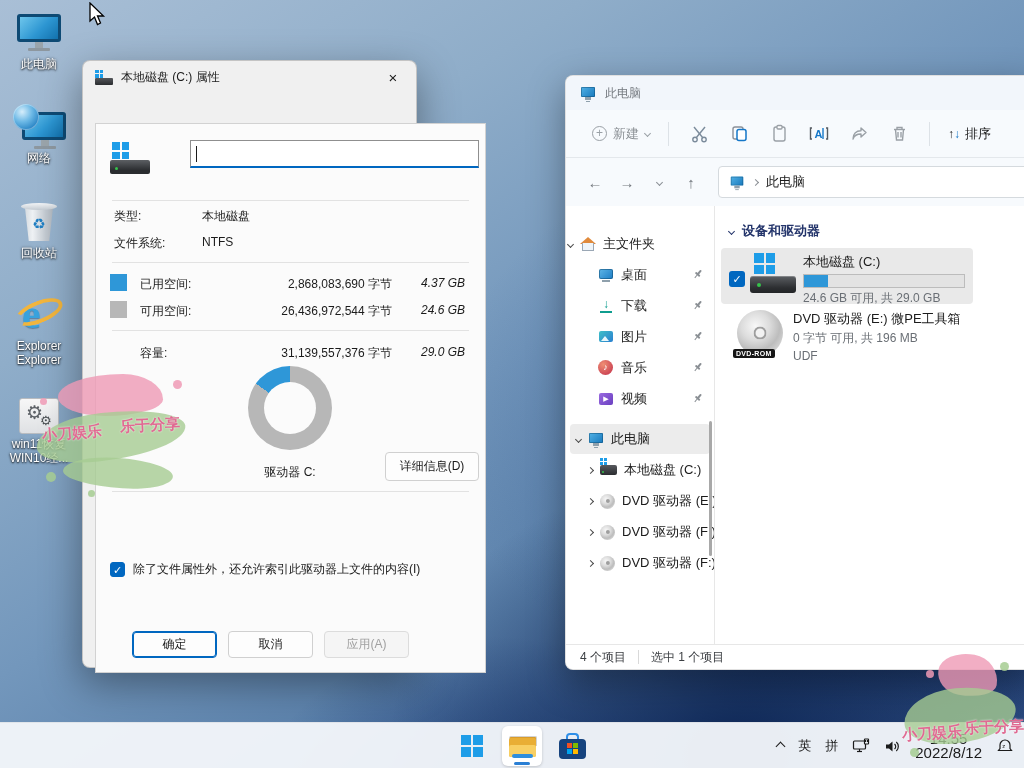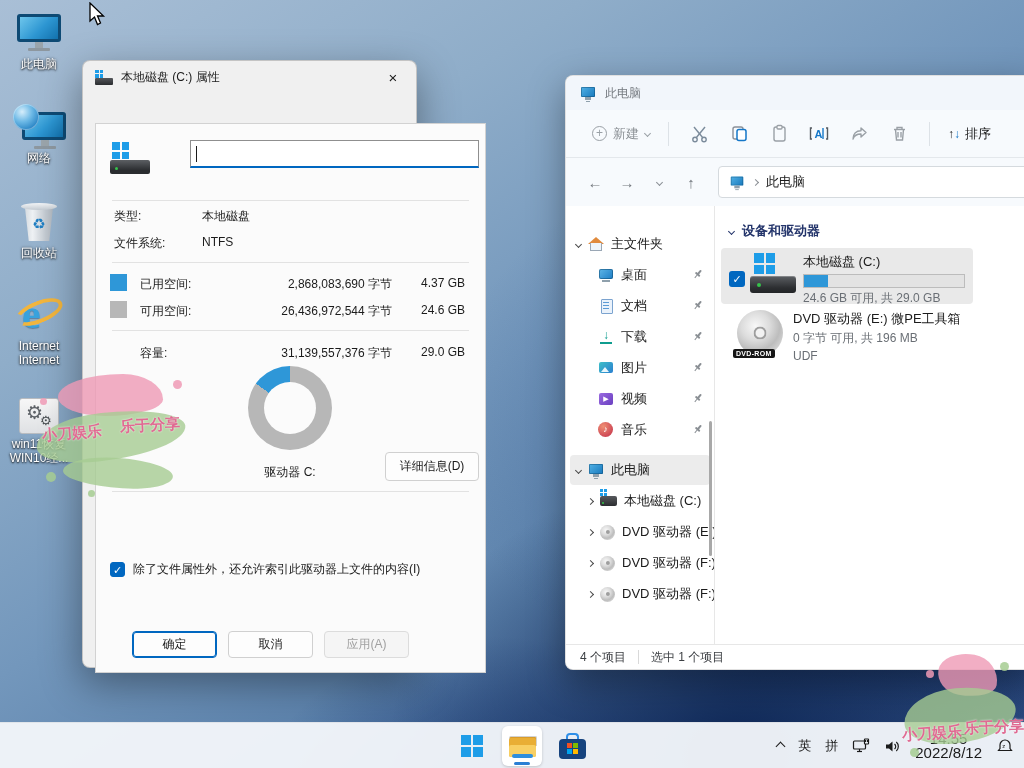--- a/index.html
+++ b/index.html
@@ -89,21 +89,21 @@
   .tb-btn { width:40px; height:34px; display:flex; align-items:center; justify-content:center; border-radius:4px; }
   .tb-sort { display:flex; align-items:center; gap:5px; font-size:13px; color:#1b1b1b; padding:6px 8px; }
   .tb-sort .ar { font-size:12px; }
   .tb-sort .ar .u { color:#1b1b1b; } .tb-sort .ar .d { color:#1577c8; }
   #explorer .addrrow { height:48px; background:#f7fafd; display:flex; align-items:center; padding-left:14px; gap:2px; }
   .nav-a { width:30px; height:30px; display:flex; align-items:center; justify-content:center; color:#73787e; font-size:15px; border-radius:4px; }
   .addrbox { margin-left:10px; height:32px; flex:1; background:#fff; border:1px solid #d5dade; border-radius:4px; display:flex; align-items:center; padding:0 10px; gap:8px; }
   .addrbox .t { font-size:13px; color:#1b1b1b; }
   #explorer .bodywrap { position:absolute; top:130px; bottom:25px; left:0; right:0; display:flex; }
   .sidebar { width:149px; border-right:1px solid #e7e7e7; position:relative; padding-top:22px; overflow:hidden; }
-  .srow { height:30px; margin:1px 0; display:flex; align-items:center; gap:7px; padding-left:10px; font-size:13px; color:#1b1b1b; border-radius:4px; }
+  .srow { height:30px; margin:1px 0; display:flex; align-items:center; gap:7px; padding-left:2px; font-size:13px; color:#1b1b1b; border-radius:4px; }
   .srow .lblt { white-space:nowrap; overflow:hidden; flex:1; }
   .srow .pinw { margin-left:auto; margin-right:10px; }
   .srow.child { padding-left:32px; }
   .srow.drive { padding-left:22px; }
   .srow.sel { background:#ececec; margin-left:4px; margin-right:4px; padding-left:6px; }
   .gapper { height:8px; }
   .sb-thumb { position:absolute; right:2px; top:215px; width:3px; height:135px; background:#a8a8a8; border-radius:2px; }
   .contentpane { flex:1; position:relative; padding-top:16px; }
   .sechead { display:flex; align-items:center; gap:8px; margin-left:14px; font-size:13px; color:#24356b; font-weight:bold; }
   .fitem { position:absolute; display:flex; }
@@ -134,21 +134,21 @@
   .sepln { position:absolute; left:16px; right:16px; height:1px; background:#e2e2e2; }
   .dlg-drive { position:absolute; left:14px; top:18px; width:40px; height:34px; }
   .dlg-drive .wl { position:absolute; left:2px; top:0; width:17px; height:17px; }
   .dlg-drive .bd { position:absolute; left:0; bottom:2px; width:40px; height:14px; border-radius:2px; background:linear-gradient(#5c5f63,#2a2c2f 75%); }
   .dlg-drive .led { position:absolute; left:5px; bottom:6px; width:3px; height:3px; border-radius:50%; background:#35c24a; }
   .dinput { position:absolute; left:94px; top:16px; width:289px; height:28px; background:#fff; border:1px solid #8f8f8f; border-bottom:2px solid #0067c0; }
   .dinput .caret { position:absolute; left:5px; top:5px; width:1px; height:16px; background:#1b1b1b; }
   .frow { position:absolute; font-size:12px; color:#1b1b1b; }
   .swatch { position:absolute; width:17px; height:17px; }
   .colR1 { position:absolute; width:160px; text-align:right; }
-  .colR2 { position:absolute; width:60px; text-align:right; }
+  .colR2 { position:absolute; width:60px; text-align:right;font-style:italic; }
   .donut { position:absolute; left:152px; top:242px; width:84px; height:84px; border-radius:50%; }
   .donut::after { content:""; position:absolute; left:16px; top:16px; width:52px; height:52px; border-radius:50%; background:#fbfbfb; }
   .btn { display:inline-block; background:#fdfdfd; border:1px solid #d0d0d0; border-radius:4px; font-size:12px; color:#1b1b1b; text-align:center; }
   .btn.primary { border:1px solid #0067c0; box-shadow:inset 0 0 0 1px #0067c0; }
   .btn.disabled { color:#a0a0a0; background:#f5f5f5; border-color:#dcdcdc; }
   .details-btn { position:absolute; left:289px; top:328px; width:94px; height:29px; line-height:27px; }
   .cbrow { position:absolute; left:14px; display:flex; align-items:center; gap:8px; font-size:12px; color:#1b1b1b; }
   .cb { width:15px; height:15px; border:1px solid #767676; border-radius:3px; background:#fff; flex:none; text-align:center; line-height:14px; font-size:11px; color:#fff; }
   .cb.checked { background:#0067c0; border-color:#0067c0; }
   .dfooter { position:absolute; right:7px; bottom:9px; display:flex; gap:11px; }
@@ -210,21 +210,21 @@
       <div class="rim"></div>
       <div class="rec">♻</div>
     </div>
   <div class="lbl">回收站</div>
 </div>
 <div class="dicon" style="top:292px;">
   <div class="glyph ie">
       <span class="e">e</span>
       <div class="ring"></div>
     </div>
-  <div class="lbl" style="width:64px;margin:0 auto;">Internet Internet</div>
+  <div class="lbl" style="width:64px;margin:0 auto;">Explorer Explorer</div>
 </div>
 <div class="dicon" style="top:398px;">
   <div class="glyph gearsq">
       <span class="g1">⚙</span>
       <span class="g2">⚙</span>
     </div>
   <div class="lbl" style="width:70px;margin:0 auto;">win11恢复WIN10经...</div>
 </div>
 
 <div id="explorer" class="abs">
@@ -318,31 +318,20 @@
         <span class="lblt">桌面</span>
         <span class="pinw"><svg class="pin" viewBox="0 0 12 12">
               <g transform="rotate(40 6 6)" fill="#8a8f94">
                 <rect x="5" y="1" width="2" height="6" rx="1"></rect>
                 <rect x="3" y="5.5" width="6" height="2" rx="1"></rect>
                 <rect x="5.5" y="7" width="1" height="4"></rect>
               </g>
             </svg></span>
       </div>
       <div class="srow child">
-        <span class="mi mi-doc"></span>
-        <span class="lblt">文档</span>
-        <span class="pinw"><svg class="pin" viewBox="0 0 12 12">
-              <g transform="rotate(40 6 6)" fill="#8a8f94">
-                <rect x="5" y="1" width="2" height="6" rx="1"></rect>
-                <rect x="3" y="5.5" width="6" height="2" rx="1"></rect>
-                <rect x="5.5" y="7" width="1" height="4"></rect>
-              </g>
-            </svg></span>
-      </div>
-      <div class="srow child">
         <span class="mi mi-down">↓</span>
         <span class="lblt">下载</span>
         <span class="pinw"><svg class="pin" viewBox="0 0 12 12">
               <g transform="rotate(40 6 6)" fill="#8a8f94">
                 <rect x="5" y="1" width="2" height="6" rx="1"></rect>
                 <rect x="3" y="5.5" width="6" height="2" rx="1"></rect>
                 <rect x="5.5" y="7" width="1" height="4"></rect>
               </g>
             </svg></span>
       </div>
@@ -351,33 +340,33 @@
         <span class="lblt">图片</span>
         <span class="pinw"><svg class="pin" viewBox="0 0 12 12">
               <g transform="rotate(40 6 6)" fill="#8a8f94">
                 <rect x="5" y="1" width="2" height="6" rx="1"></rect>
                 <rect x="3" y="5.5" width="6" height="2" rx="1"></rect>
                 <rect x="5.5" y="7" width="1" height="4"></rect>
               </g>
             </svg></span>
       </div>
       <div class="srow child">
-        <span class="mi mi-video"></span>
-        <span class="lblt">视频</span>
+        <span class="mi mi-music"></span>
+        <span class="lblt">音乐</span>
         <span class="pinw"><svg class="pin" viewBox="0 0 12 12">
               <g transform="rotate(40 6 6)" fill="#8a8f94">
                 <rect x="5" y="1" width="2" height="6" rx="1"></rect>
                 <rect x="3" y="5.5" width="6" height="2" rx="1"></rect>
                 <rect x="5.5" y="7" width="1" height="4"></rect>
               </g>
             </svg></span>
       </div>
       <div class="srow child">
-        <span class="mi mi-music"></span>
-        <span class="lblt">音乐</span>
+        <span class="mi mi-video"></span>
+        <span class="lblt">视频</span>
         <span class="pinw"><svg class="pin" viewBox="0 0 12 12">
               <g transform="rotate(40 6 6)" fill="#8a8f94">
                 <rect x="5" y="1" width="2" height="6" rx="1"></rect>
                 <rect x="3" y="5.5" width="6" height="2" rx="1"></rect>
                 <rect x="5.5" y="7" width="1" height="4"></rect>
               </g>
             </svg></span>
       </div>
       <div class="gapper"></div>
       <div class="srow sel">

